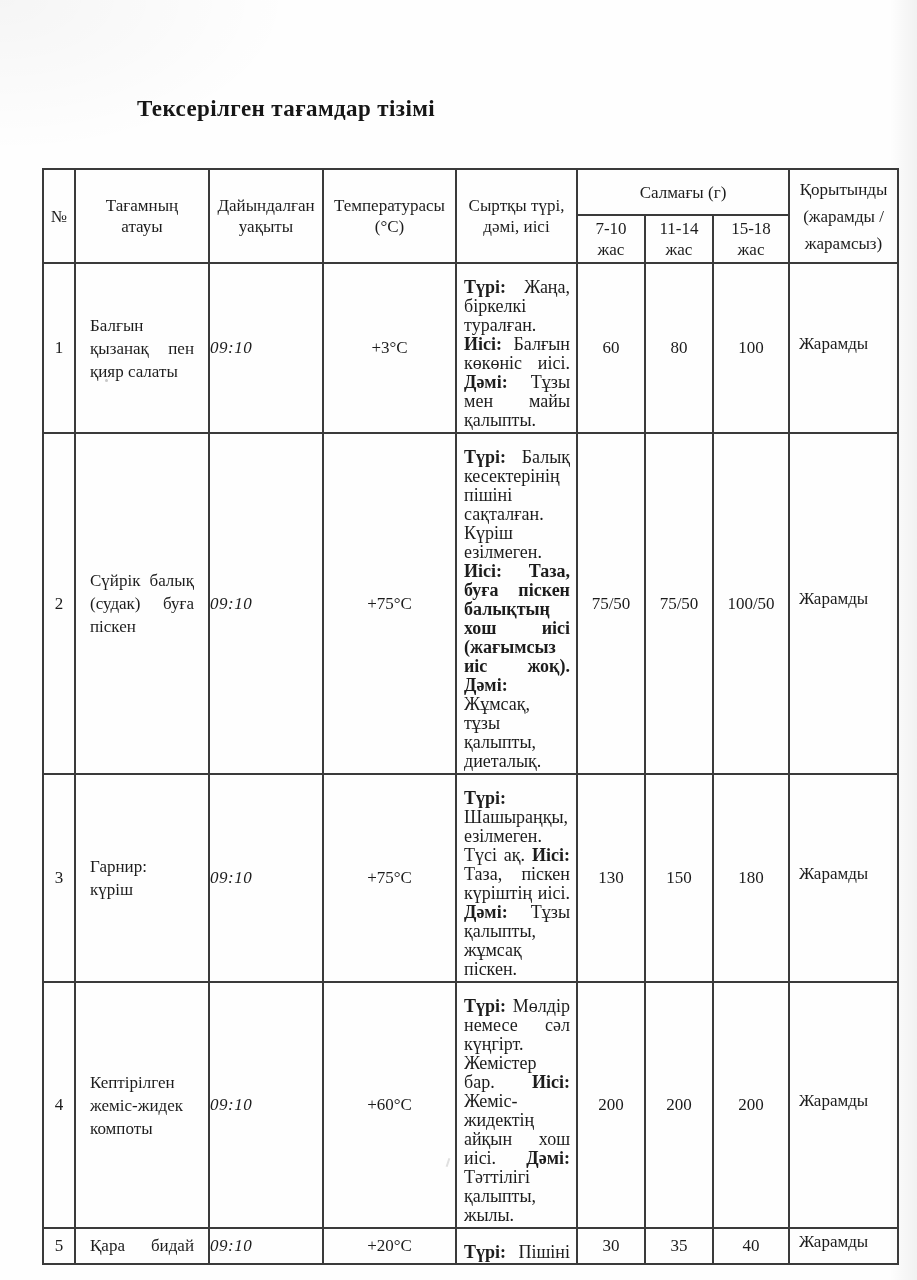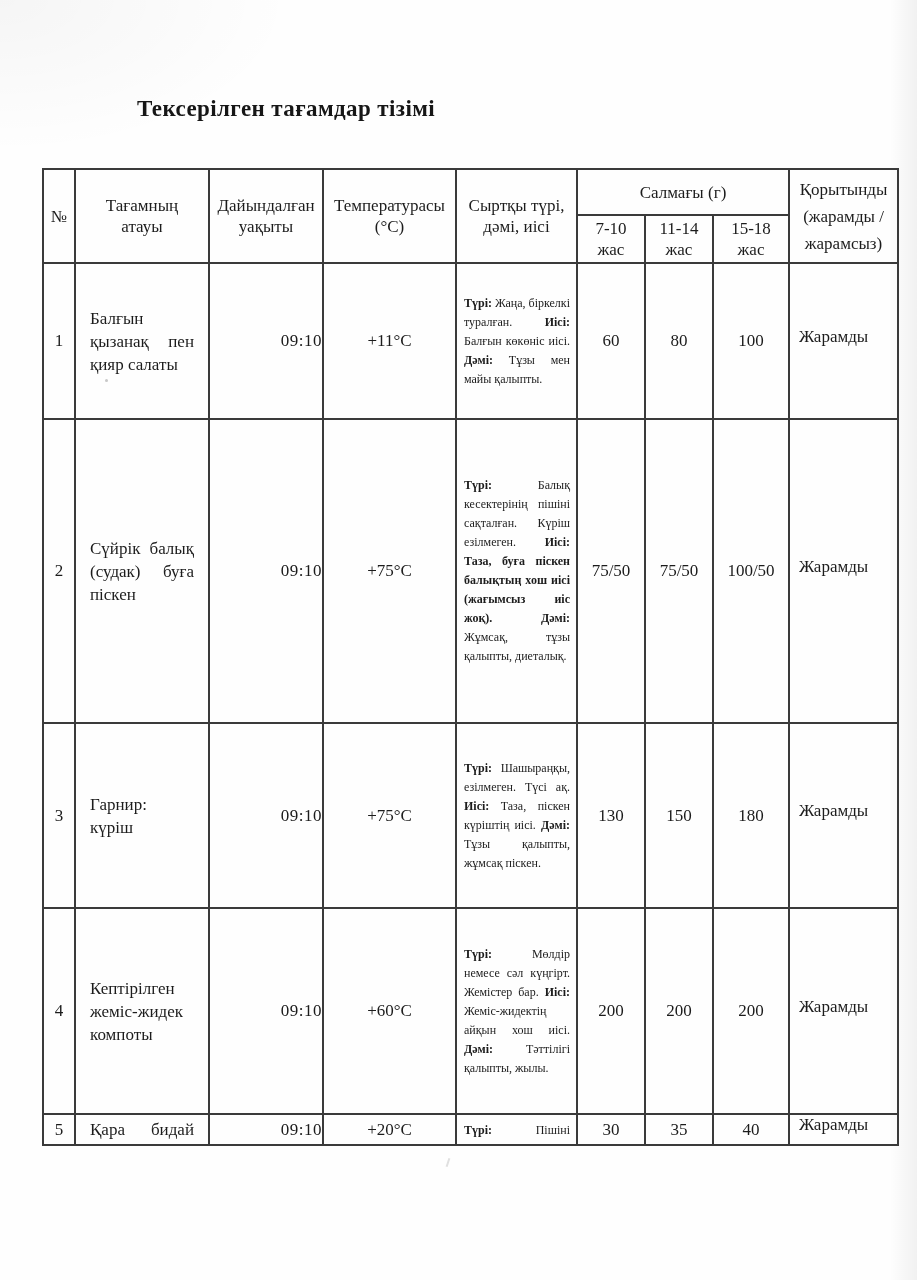--- a/index.html
+++ b/index.html
@@ -44,28 +44,28 @@
   th.hdr {
     font-size: 17px;
     line-height: 21px;
     text-align: center;
     white-space: pre-line;
     padding: 2px 2px;
   }
   th.hdr-conclusion { line-height: 27px; white-space: pre-line; border-radius: 16px; }
   td.c-num   { text-align: center; font-size: 17px; }
   td.c-name  { text-align: justify; font-size: 17px; line-height: 23px; padding: 2px 14px; }
-  td.c-time  { text-align: right; font-size: 17px; letter-spacing: 0.5px; }
+  td.c-time  { text-align: left; font-size: 17px; letter-spacing: 0.5px; font-style: italic; }
   td.c-temp  { text-align: center; font-size: 17px; }
   td.c-desc  {
     vertical-align: top;
     text-align: justify;
-    font-size: 12px;
+    font-size: 18px;
     line-height: 19px;
-    padding: 2px 6px 2px 7px;
+    padding: 14px 6px 2px 7px;
   }
   td.c-weight { text-align: center; font-size: 17px; margin-left: 21px; }
   td.c-conc   { font-size: 17px; padding: 0 4px 9px 9px; }
   .justify-last { text-align-last: justify; }
   .speck { position: absolute; background: #9a9a9a; opacity: .55; }
   .speck-1 { left: 105px; top: 379px; width: 3px; height: 3px; border-radius: 50%; }
   .speck-2 { left: 447px; top: 1158px; width: 2px; height: 9px; transform: rotate(18deg); opacity: .3; }
 </style>
 </head>
 <body>
@@ -109,21 +109,21 @@
 жас</th>
       <th class="hdr">15-18
 жас</th>
     </tr>
   </thead>
   <tbody>
     <tr style="height:156px">
       <td class="c-num">1</td>
       <td class="c-name">Балғын қызанақ пен қияр салаты</td>
       <td class="c-time">09:10</td>
-      <td class="c-temp">+11°C</td>
+      <td class="c-temp">+3°C</td>
       <td class="c-desc"><span style="font-weight: bold;">Түрі: </span><span>Жаңа, біркелкі туралған. </span><span style="font-weight: bold;">Иісі: </span><span>Балғын көкөніс иісі. </span><span style="font-weight: bold;">Дәмі: </span><span>Тұзы мен майы қалыпты.</span></td>
       <td class="c-weight">60</td>
       <td class="c-weight">80</td>
       <td class="c-weight">100</td>
       <td class="c-conc">Жарамды</td>
     </tr>
     <tr style="height:304px">
       <td class="c-num">2</td>
       <td class="c-name">Сүйрік балық (судак) буға піскен</td>
       <td class="c-time">09:10</td>

